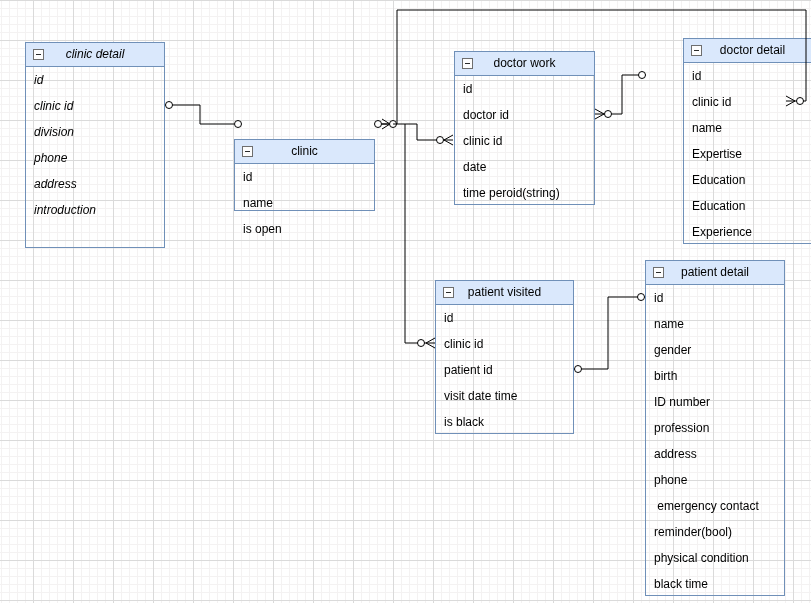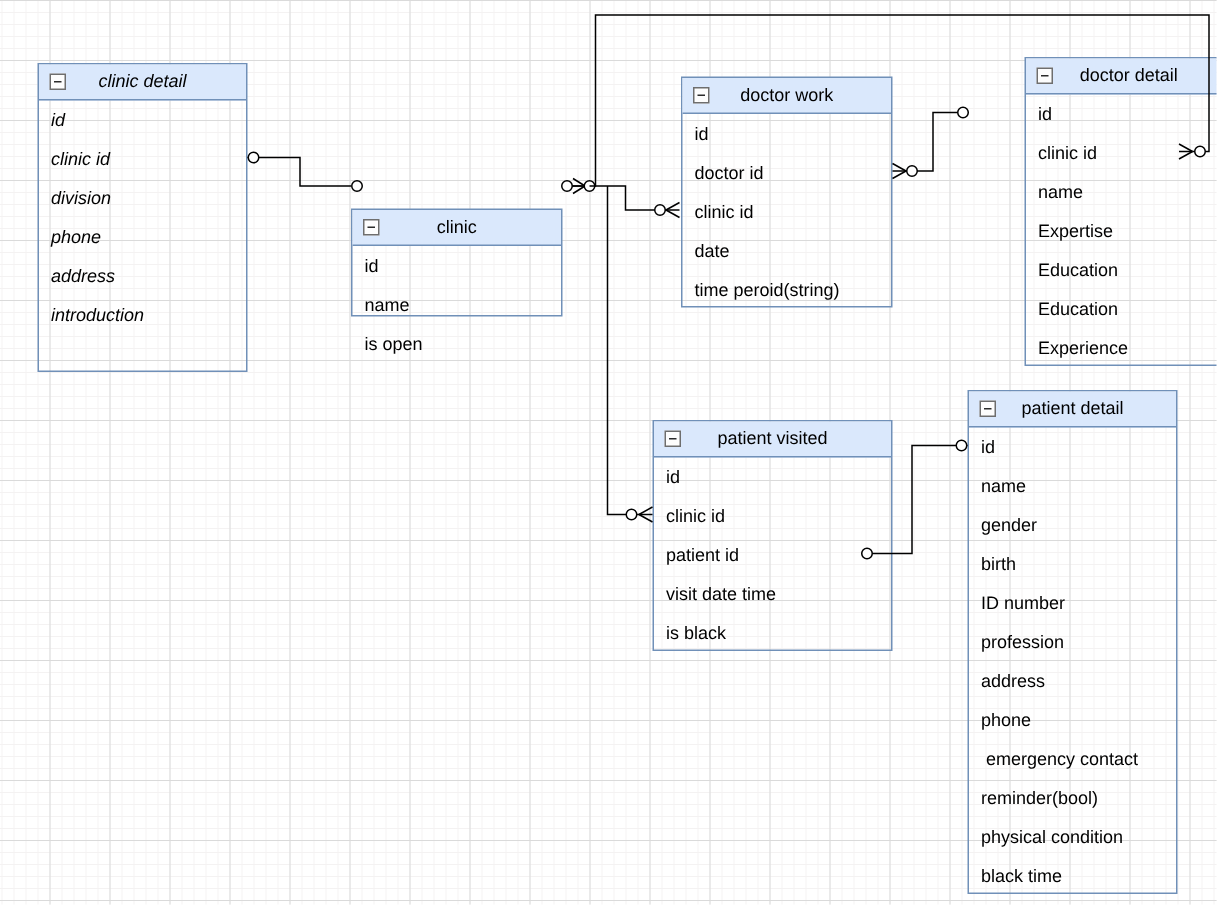--- a/index.html
+++ b/index.html
@@ -169,21 +169,21 @@
     <div class="entity-rows">
         <div class="field-row"><span>id</span></div>
         <div class="field-row"><span>clinic id</span></div>
         <div class="field-row"><span>name</span></div>
         <div class="field-row"><span>Expertise</span></div>
         <div class="field-row"><span>Education</span></div>
         <div class="field-row"><span>Education</span></div>
         <div class="field-row"><span>Experience</span></div>
       </div>
   </div>
-    <div class="entity" style="left: 435px; top: 280px; width: 160px; height: 154px; border-color: rgb(112, 144, 184);">
+    <div class="entity" style="left: 435px; top: 280px; width: 139px; height: 154px; border-color: rgb(112, 144, 184);">
     <div class="entity-header" style="background: rgb(218, 232, 252); border-bottom-color: rgb(112, 144, 184);">
       <span class="collapse-icon">
         <span class="minus-glyph"></span>
       </span>
       <span class="entity-title">patient visited</span>
     </div>
     <div class="entity-rows">
         <div class="field-row"><span>id</span></div>
         <div class="field-row"><span>clinic id</span></div>
         <div class="field-row"><span>patient id</span></div>

